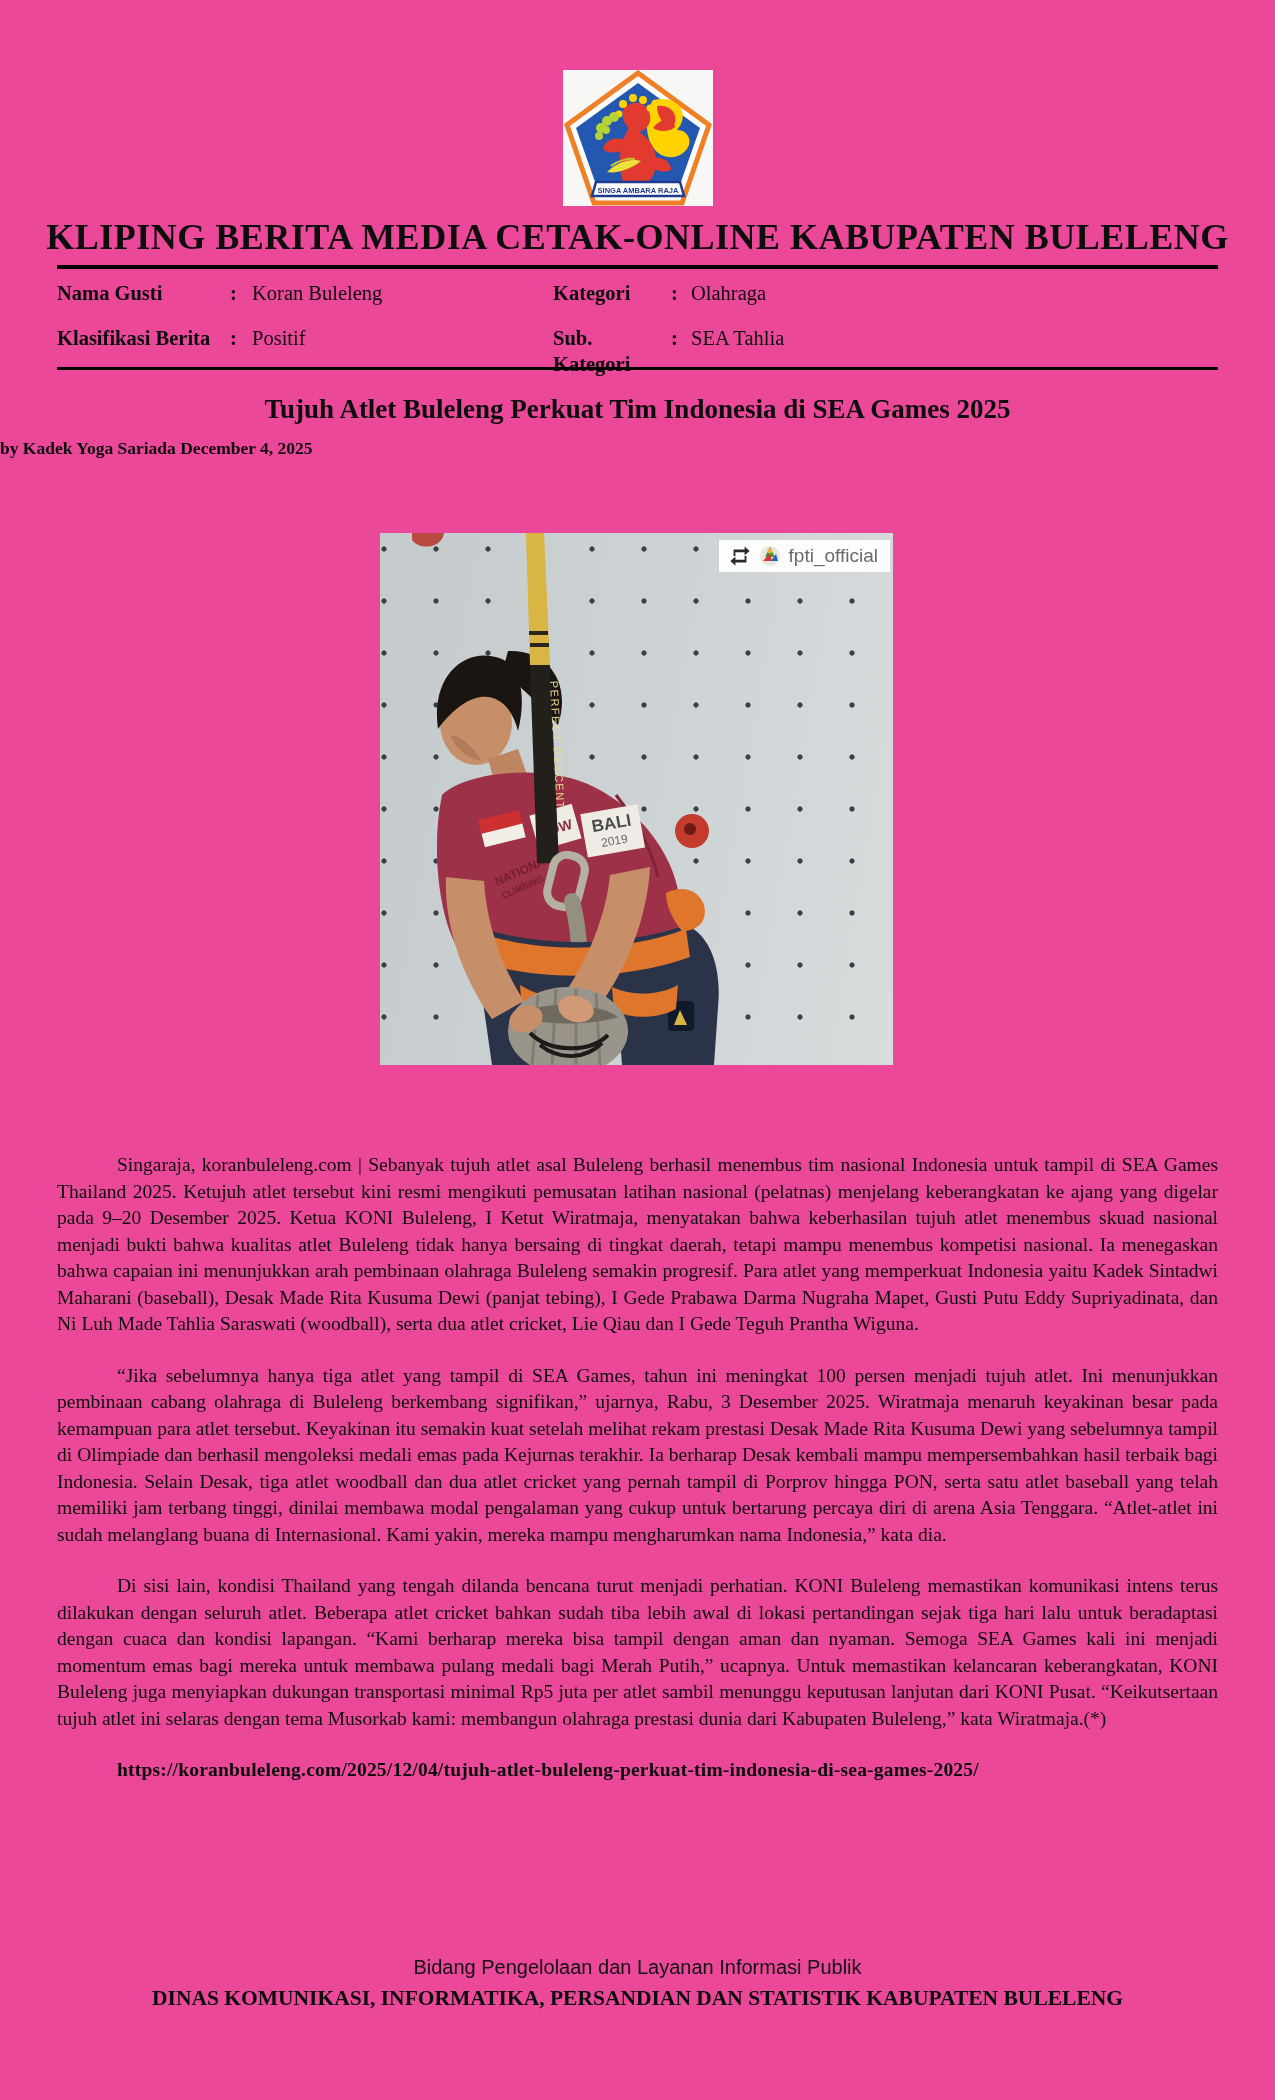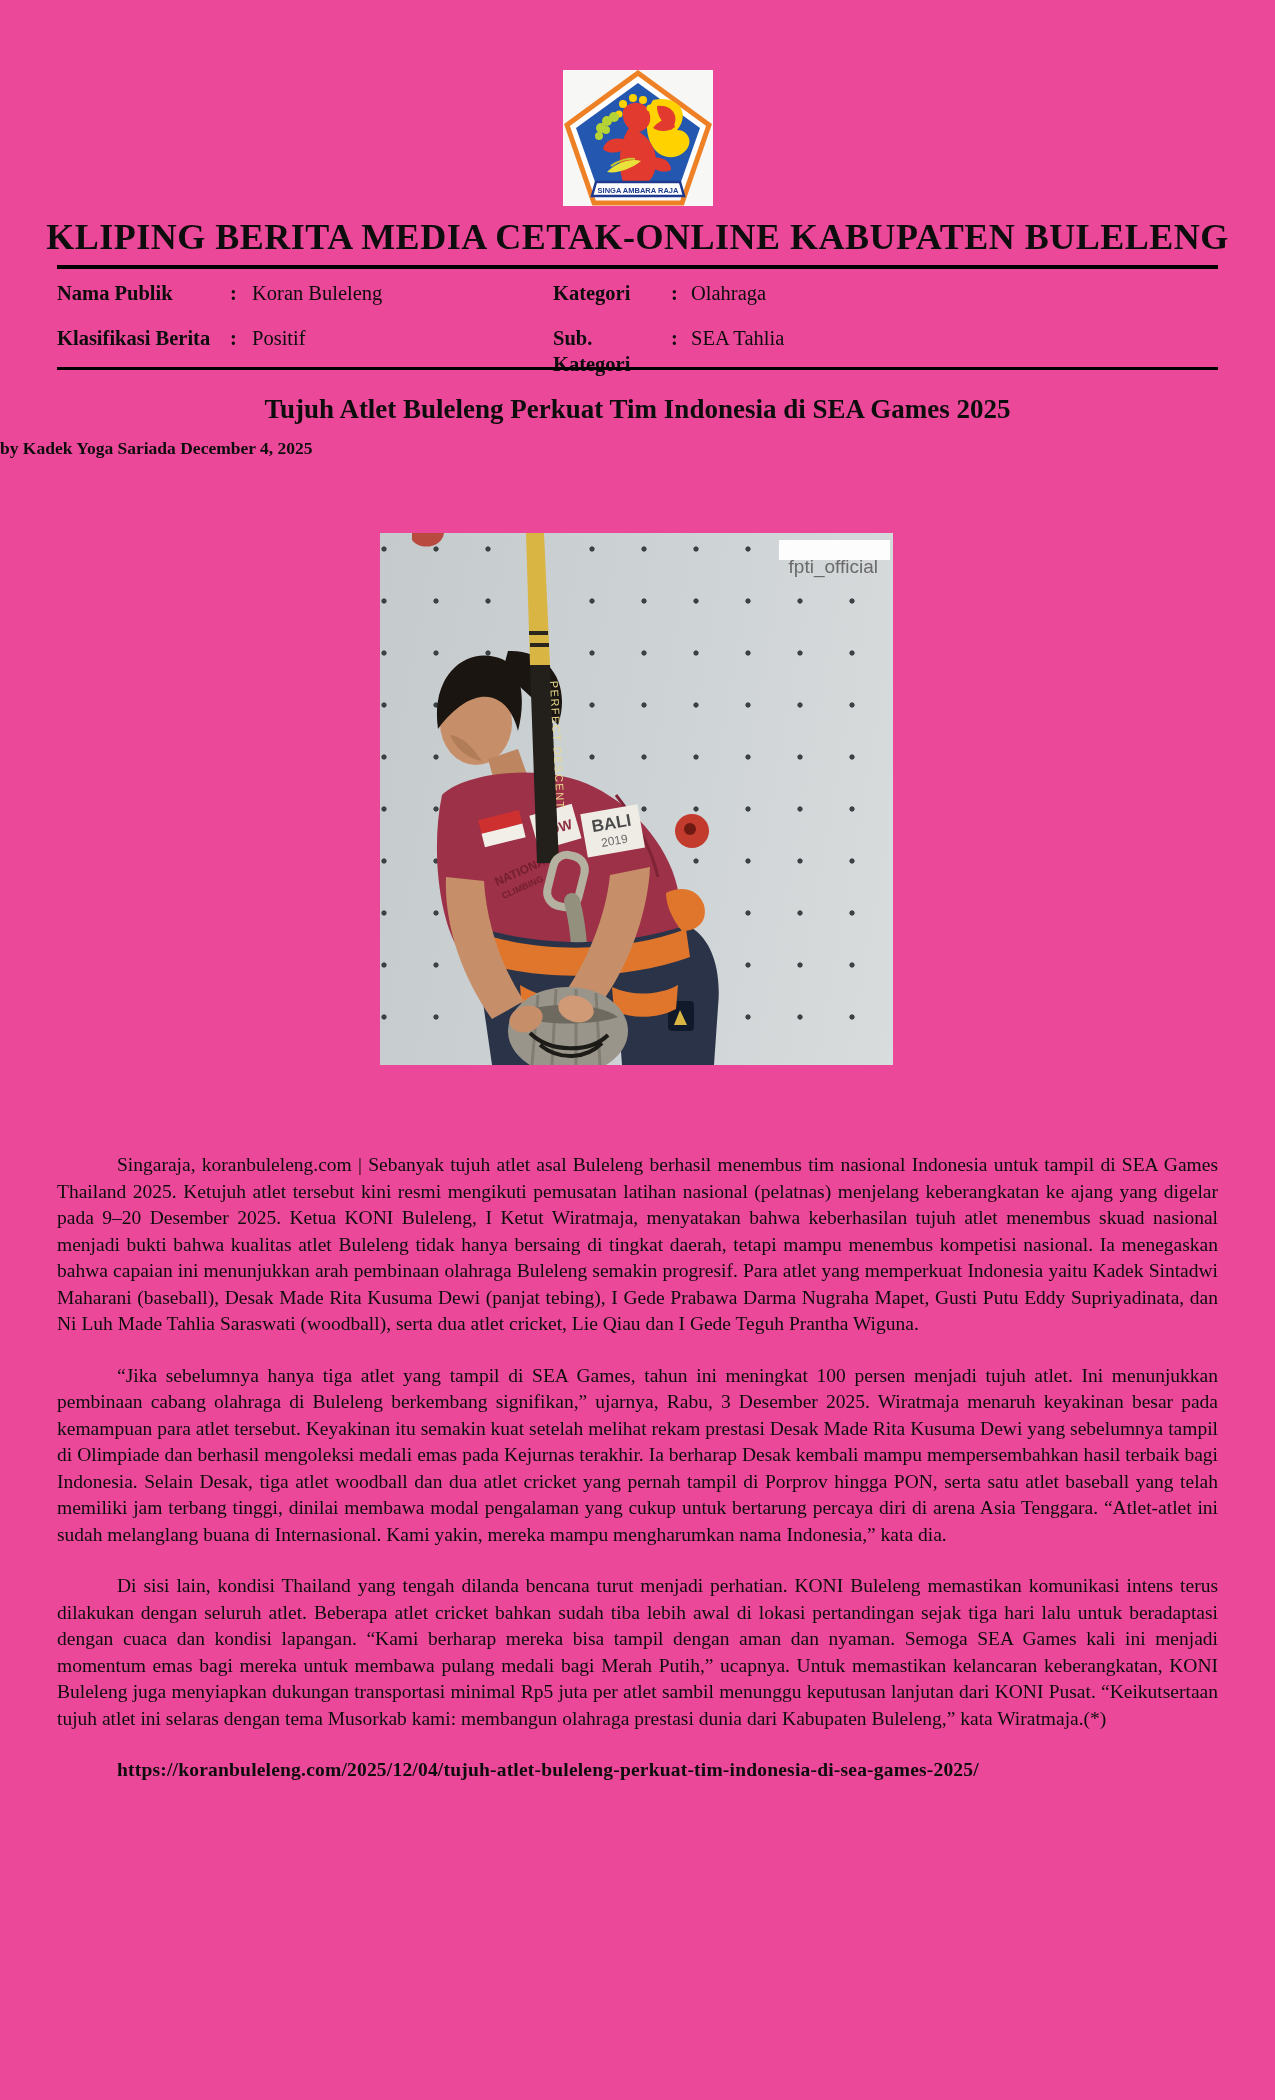--- a/index.html
+++ b/index.html
@@ -29,22 +29,22 @@
             font-size:17.5px; font-weight:bold; }
 
   
   .photo { position:absolute; left:380px; top:533px; width:513px; height:532px; overflow:hidden;
            background-image:
              radial-gradient(#3c4144 2.2px, rgba(0,0,0,0) 3px),
              linear-gradient(100deg,#c5cacc 0%,#ced3d5 55%,#d9dcdd 100%);
            background-size:52px 52px, 100% 100%;
            background-position:30px 42px, 0 0; }
   .photo svg.climber { position:absolute; left:0; top:0; }
-  .credit-badge { position:absolute; top:7px; right:3px; height:20px; background:#fdfdfd;
-                  display:flex; align-items:center; gap:8px; padding:0 12px 0 10px;flex-direction:column; }
+  .credit-badge { position:absolute; top:7px; right:3px; height:32px; background:#fdfdfd;
+                  display:flex; align-items:center; gap:8px; padding:0 12px 0 10px; }
   .credit-badge .handle { font-family:"Liberation Sans", sans-serif; font-size:19px; color:#6a6a6a; }
 
   
   .body-copy { position:absolute; top:1152px; left:57px; width:1161px; }
   .body-copy p { font-size:19.5px; line-height:26.5px; text-align:justify;
                  text-indent:60px; margin:0 0 25px 0; }
   .source-url { font-size:19px; font-weight:bold; margin-top:44px; letter-spacing:.2px;
                 cursor:pointer; }
 
   
@@ -94,21 +94,21 @@
         <path d="M33 112 L117 112 L121 126 L29 126 Z" fill="#ffffff" stroke="#1d3a8f" stroke-width="2.5"></path>
         <text x="75" y="122.5" text-anchor="middle" font-size="7.5" font-weight="bold" fill="#1d3a8f" font-family="Liberation Sans, sans-serif">SINGA AMBARA RAJA</text>
       </g>
     </svg>
   </div>
 
   <div class="header-title">KLIPING BERITA MEDIA CETAK-ONLINE KABUPATEN BULELENG</div>
   <div class="rule1"></div>
 
   <div class="meta">
-    <span class="lbl">Nama Publik</span>
+    <span class="lbl">Nama Gusti</span>
     <span class="col">:</span>
     <span class="val">Koran Buleleng</span>
     <span class="lbl">Kategori</span>
     <span class="col">:</span>
     <span class="val">Olahraga</span>
 
     <span class="lbl">Klasifikasi Berita</span>
     <span class="col">:</span>
     <span class="val">Positif</span>
     <span class="lbl">Sub. Kategori</span>
@@ -206,14 +206,18 @@
     </div>
   </div>
 
   <div class="body-copy">
     <p>Singaraja, koranbuleleng.com | Sebanyak tujuh atlet asal Buleleng berhasil menembus tim nasional Indonesia untuk tampil di SEA Games Thailand 2025. Ketujuh atlet tersebut kini resmi mengikuti pemusatan latihan nasional (pelatnas) menjelang keberangkatan ke ajang yang digelar pada 9–20 Desember 2025. Ketua KONI Buleleng, I Ketut Wiratmaja, menyatakan bahwa keberhasilan tujuh atlet menembus skuad nasional menjadi bukti bahwa kualitas atlet Buleleng tidak hanya bersaing di tingkat daerah, tetapi mampu menembus kompetisi nasional. Ia menegaskan bahwa capaian ini menunjukkan arah pembinaan olahraga Buleleng semakin progresif. Para atlet yang memperkuat Indonesia yaitu Kadek Sintadwi Maharani (baseball), Desak Made Rita Kusuma Dewi (panjat tebing), I Gede Prabawa Darma Nugraha Mapet, Gusti Putu Eddy Supriyadinata, dan Ni Luh Made Tahlia Saraswati (woodball), serta dua atlet cricket, Lie Qiau dan I Gede Teguh Prantha Wiguna.</p>
     <p>“Jika sebelumnya hanya tiga atlet yang tampil di SEA Games, tahun ini meningkat 100 persen menjadi tujuh atlet. Ini menunjukkan pembinaan cabang olahraga di Buleleng berkembang signifikan,” ujarnya, Rabu, 3 Desember 2025. Wiratmaja menaruh keyakinan besar pada kemampuan para atlet tersebut. Keyakinan itu semakin kuat setelah melihat rekam prestasi Desak Made Rita Kusuma Dewi yang sebelumnya tampil di Olimpiade dan berhasil mengoleksi medali emas pada Kejurnas terakhir. Ia berharap Desak kembali mampu mempersembahkan hasil terbaik bagi Indonesia. Selain Desak, tiga atlet woodball dan dua atlet cricket yang pernah tampil di Porprov hingga PON, serta satu atlet baseball yang telah memiliki jam terbang tinggi, dinilai membawa modal pengalaman yang cukup untuk bertarung percaya diri di arena Asia Tenggara. “Atlet-atlet ini sudah melanglang buana di Internasional. Kami yakin, mereka mampu mengharumkan nama Indonesia,” kata dia.</p>
     <p>Di sisi lain, kondisi Thailand yang tengah dilanda bencana turut menjadi perhatian. KONI Buleleng memastikan komunikasi intens terus dilakukan dengan seluruh atlet. Beberapa atlet cricket bahkan sudah tiba lebih awal di lokasi pertandingan sejak tiga hari lalu untuk beradaptasi dengan cuaca dan kondisi lapangan. “Kami berharap mereka bisa tampil dengan aman dan nyaman. Semoga SEA Games kali ini menjadi momentum emas bagi mereka untuk membawa pulang medali bagi Merah Putih,” ucapnya. Untuk memastikan kelancaran keberangkatan, KONI Buleleng juga menyiapkan dukungan transportasi minimal Rp5 juta per atlet sambil menunggu keputusan lanjutan dari KONI Pusat. “Keikutsertaan tujuh atlet ini selaras dengan tema Musorkab kami: membangun olahraga prestasi dunia dari Kabupaten Buleleng,” kata Wiratmaja.(*)</p>
     <p class="source-url">https://koranbuleleng.com/2025/12/04/tujuh-atlet-buleleng-perkuat-tim-indonesia-di-sea-games-2025/</p>
   </div>
 
+  <div class="footer">
+    <div class="f1">Bidang Pengelolaan dan Layanan Informasi Publik</div>
+    <div class="f2">DINAS KOMUNIKASI, INFORMATIKA, PERSANDIAN DAN STATISTIK KABUPATEN BULELENG</div>
+  </div>
 
 </div>
 
 </body></html>

